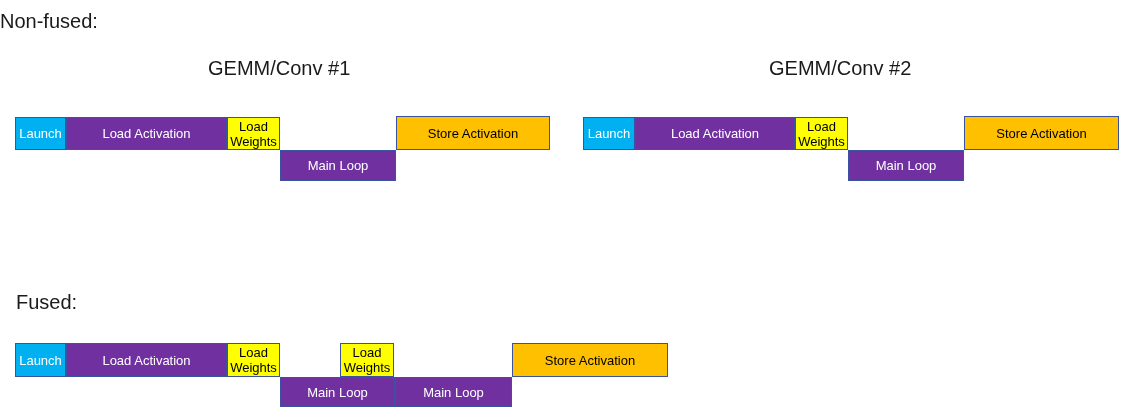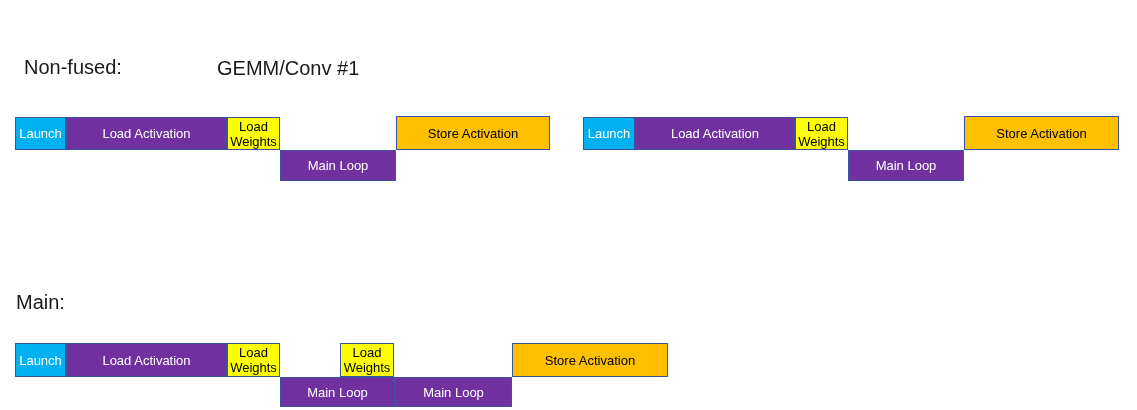--- a/index.html
+++ b/index.html
@@ -20,22 +20,22 @@
     font-size: 20px;
     color: #1a1a1a;
     white-space: nowrap;
   }
   .kernel-title {
     position: absolute;
     font-size: 20px;
     color: #1a1a1a;
     white-space: nowrap;
   }
-  #title-nonfused { left: 24px; top: 10px; margin-top: 46px; }
-  #title-gemm1    { left: 217px; top: 57px; }
+  #title-nonfused { left: 0; top: 10px; }
+  #title-gemm1    { left: 208px; top: 57px; }
   #title-gemm2    { left: 769px; top: 57px; }
   #title-fused    { left: 16px; top: 291px; }
   .block {
     position: absolute;
     box-sizing: border-box;
     border: 1.5px solid var(--block-border, #3b52a0);
     display: flex;
     align-items: center;
     justify-content: center;
     text-align: center;
@@ -44,21 +44,22 @@
     overflow: hidden;
     padding: 0 13px;
   }
 </style>
 </head>
 <body>
 
 <div class="canvas">
   <div id="title-nonfused" class="section-title">Non-fused:</div>
   <div id="title-gemm1" class="kernel-title">GEMM/Conv #1</div>
-  <div id="title-fused" class="section-title">Main:</div>
+  <div id="title-gemm2" class="kernel-title">GEMM/Conv #2</div>
+  <div id="title-fused" class="section-title">Fused:</div>
   <div id="blocks-layer">
       <div class="block" style="left: 15px; top: 117px; width: 51px; height: 33px; background: rgb(0, 176, 240); color: rgb(255, 255, 255);">Launch</div>
       <div class="block" style="left: 66px; top: 117px; width: 161px; height: 33px; background: rgb(112, 48, 160); color: rgb(255, 255, 255);">Load Activation</div>
       <div class="block" style="left: 227px; top: 117px; width: 53px; height: 33px; background: rgb(255, 255, 0); color: rgb(0, 0, 0);">Load Weights</div>
       <div class="block" style="left: 280px; top: 150px; width: 116px; height: 31px; background: rgb(112, 48, 160); color: rgb(255, 255, 255);">Main Loop</div>
       <div class="block" style="left: 396px; top: 116px; width: 154px; height: 34px; background: rgb(255, 192, 0); color: rgb(0, 0, 0);">Store Activation</div>
       <div class="block" style="left: 583px; top: 117px; width: 52px; height: 33px; background: rgb(0, 176, 240); color: rgb(255, 255, 255);">Launch</div>
       <div class="block" style="left: 635px; top: 117px; width: 160px; height: 33px; background: rgb(112, 48, 160); color: rgb(255, 255, 255);">Load Activation</div>
       <div class="block" style="left: 795px; top: 117px; width: 53px; height: 33px; background: rgb(255, 255, 0); color: rgb(0, 0, 0);">Load Weights</div>
       <div class="block" style="left: 848px; top: 150px; width: 116px; height: 31px; background: rgb(112, 48, 160); color: rgb(255, 255, 255);">Main Loop</div>

